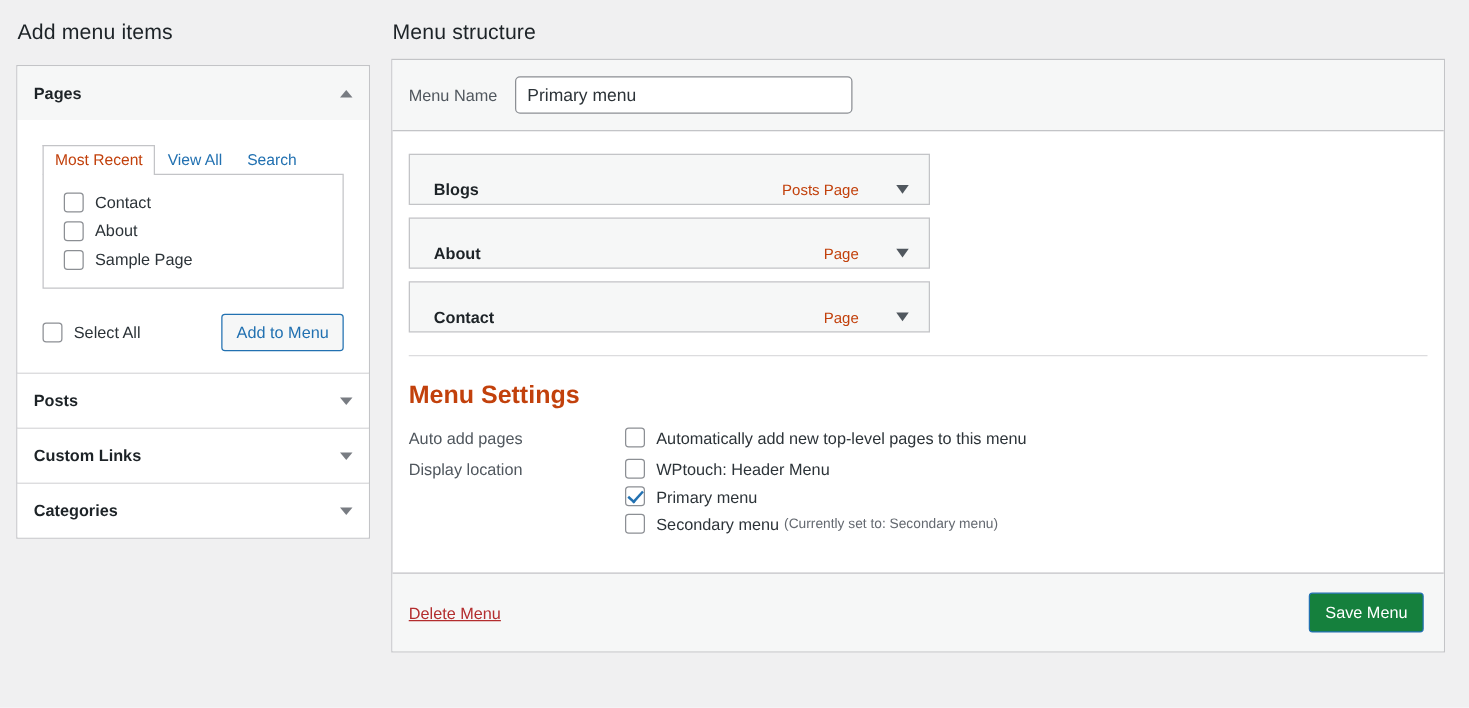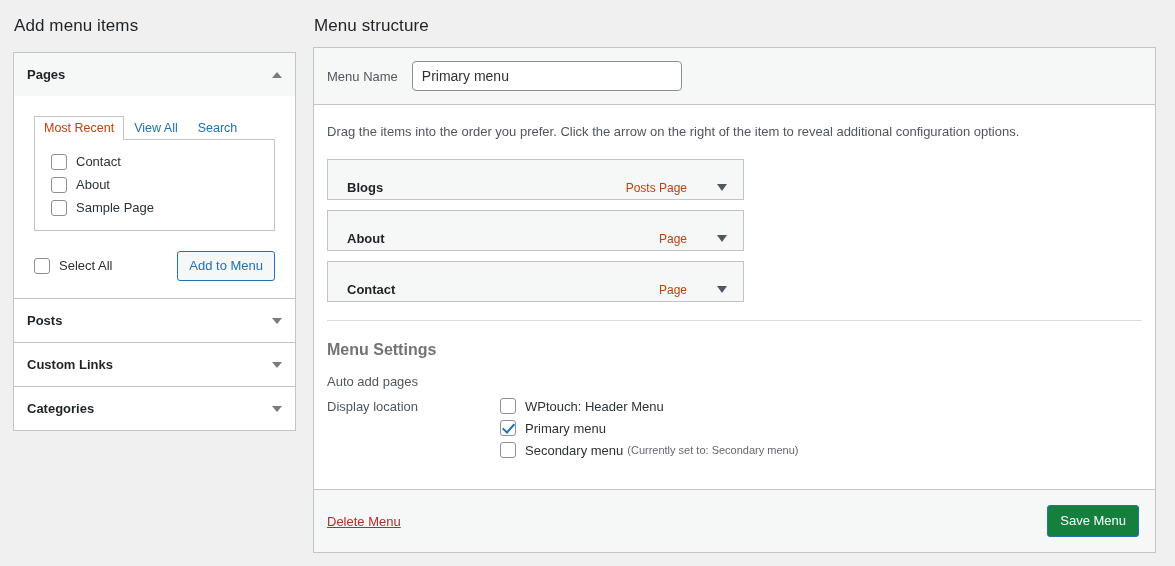--- a/index.html
+++ b/index.html
@@ -235,23 +235,23 @@
 
   .divider {
     height: 1px;
     background: #dcdcde;
     margin: 18px 0 0 0;
     width: 100%;
   }
 
   .settings-wrap { padding: 20px 13px 22px 13px; }
   .settings-title {
-    font-size: 16px;
+    font-size: 20px;
     font-weight: 700;
-    color: #737373;
+    color: #c2410c;
     margin: 0 0 14px 0;
   }
   .setting-row {
     display: flex;
     align-items: flex-start;
     margin-bottom: 9px;
   }
   .setting-label {
     width: 173px;
     min-width: 173px;
@@ -377,21 +377,20 @@
 </div>
 
 <div class="right-col">
 
   <div class="menu-name-bar">
     <span class="menu-name-label">Menu Name</span>
     <input class="menu-name-input" type="text" value="Primary menu" style="">
   </div>
 
   <div class="structure-body">
-    <p class="drag-help">Drag the items into the order you prefer. Click the arrow on the right of the item to reveal additional configuration options.</p>
 
     <div class="menu-items-list">
 
       <div class="menu-item">
         <span class="menu-item-title">Blogs</span>
         <span class="menu-item-right">
           <span class="menu-item-type">Posts Page</span>
           <span class="caret-down"></span>
         </span>
       </div>
@@ -415,20 +414,26 @@
     </div>
 
     <div class="divider"></div>
   </div>
 
   <div class="settings-wrap">
     <h3 class="settings-title">Menu Settings</h3>
 
     <div class="setting-row">
       <div class="setting-label">Auto add pages</div>
+      <div class="setting-options">
+        <div class="opt-row">
+          <span class="cb"></span>
+          <span class="opt-label">Automatically add new top-level pages to this menu</span>
+        </div>
+      </div>
     </div>
 
     <div class="setting-row">
       <div class="setting-label">Display location</div>
       <div class="setting-options">
 
         <div class="opt-row">
           <span class="cb"></span>
           <span class="opt-label">WPtouch: Header Menu</span>
         </div>

